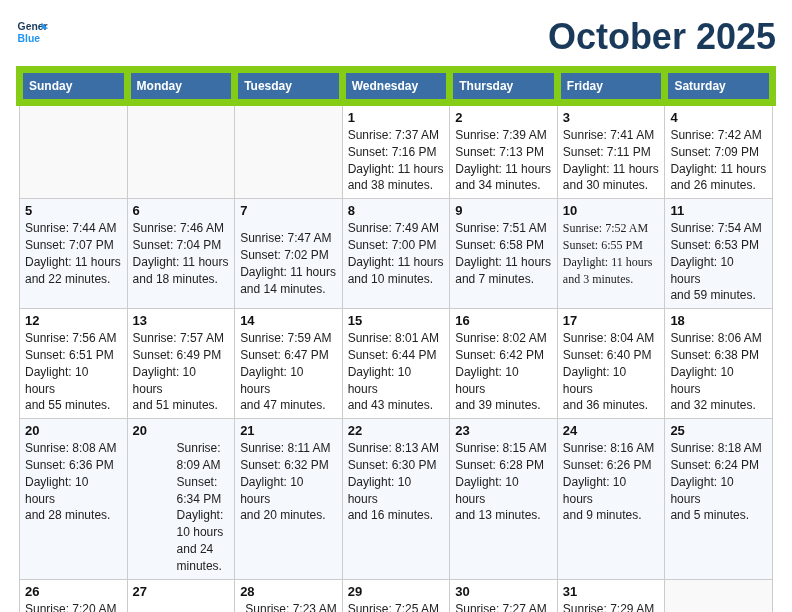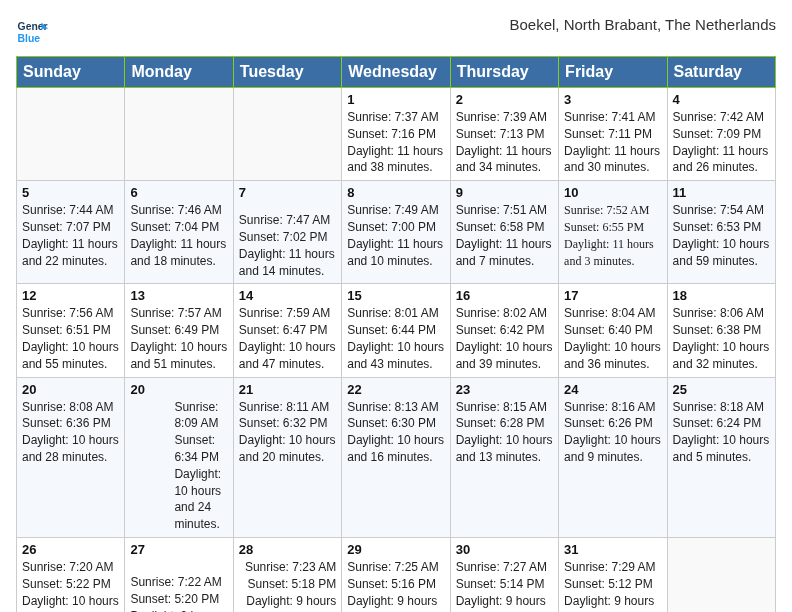--- a/index.html
+++ b/index.html
@@ -40,23 +40,23 @@
     .calendar {
       width: 100%;
       border-collapse: collapse;
       font-size: 10.5px;
     }
     .calendar th {
       background: #3a6ea5;
       color: #fff;
       text-align: left;
       padding: 6px 6px;
-      font-size: 16px;
+      font-size: 12px;
       font-weight: bold;
-      border: 1px solid #84cc16;
+      border: 7px solid #84cc16;
     }
     .calendar td {
       vertical-align: top;
       border: 1px solid #ccc;
       padding: 4px 5px;
       width: calc(100% / 7);
       height: 80px;
       background: #fff;
     }
     .calendar tr:nth-child(even) td {
@@ -82,21 +82,21 @@
 
 <div class="header-area">
   <div class="logo">
     <svg class="logo-icon" viewBox="0 0 40 40">
       <text x="2" y="18" font-size="13" font-weight="bold" fill="#1a3a5c" font-family="Arial">General</text>
       <text x="2" y="32" font-size="13" font-weight="bold" fill="#2196F3" font-family="Arial">Blue</text>
       <polygon points="36,8 44,16 36,16" fill="#2196F3" transform="translate(-4,0)"></polygon>
     </svg>
   </div>
   <div class="title-area">
-    <div class="location-subtitle">Boekel, North Brabant, The Netherlands</div>
+    <div class="month-title">October 2025</div>
   </div>
 </div>
 
 <table class="calendar">
   <thead>
     <tr>
     <th>Sunday</th>
         <th>Monday</th>
         <th>Tuesday</th>
         <th>Wednesday</th>

